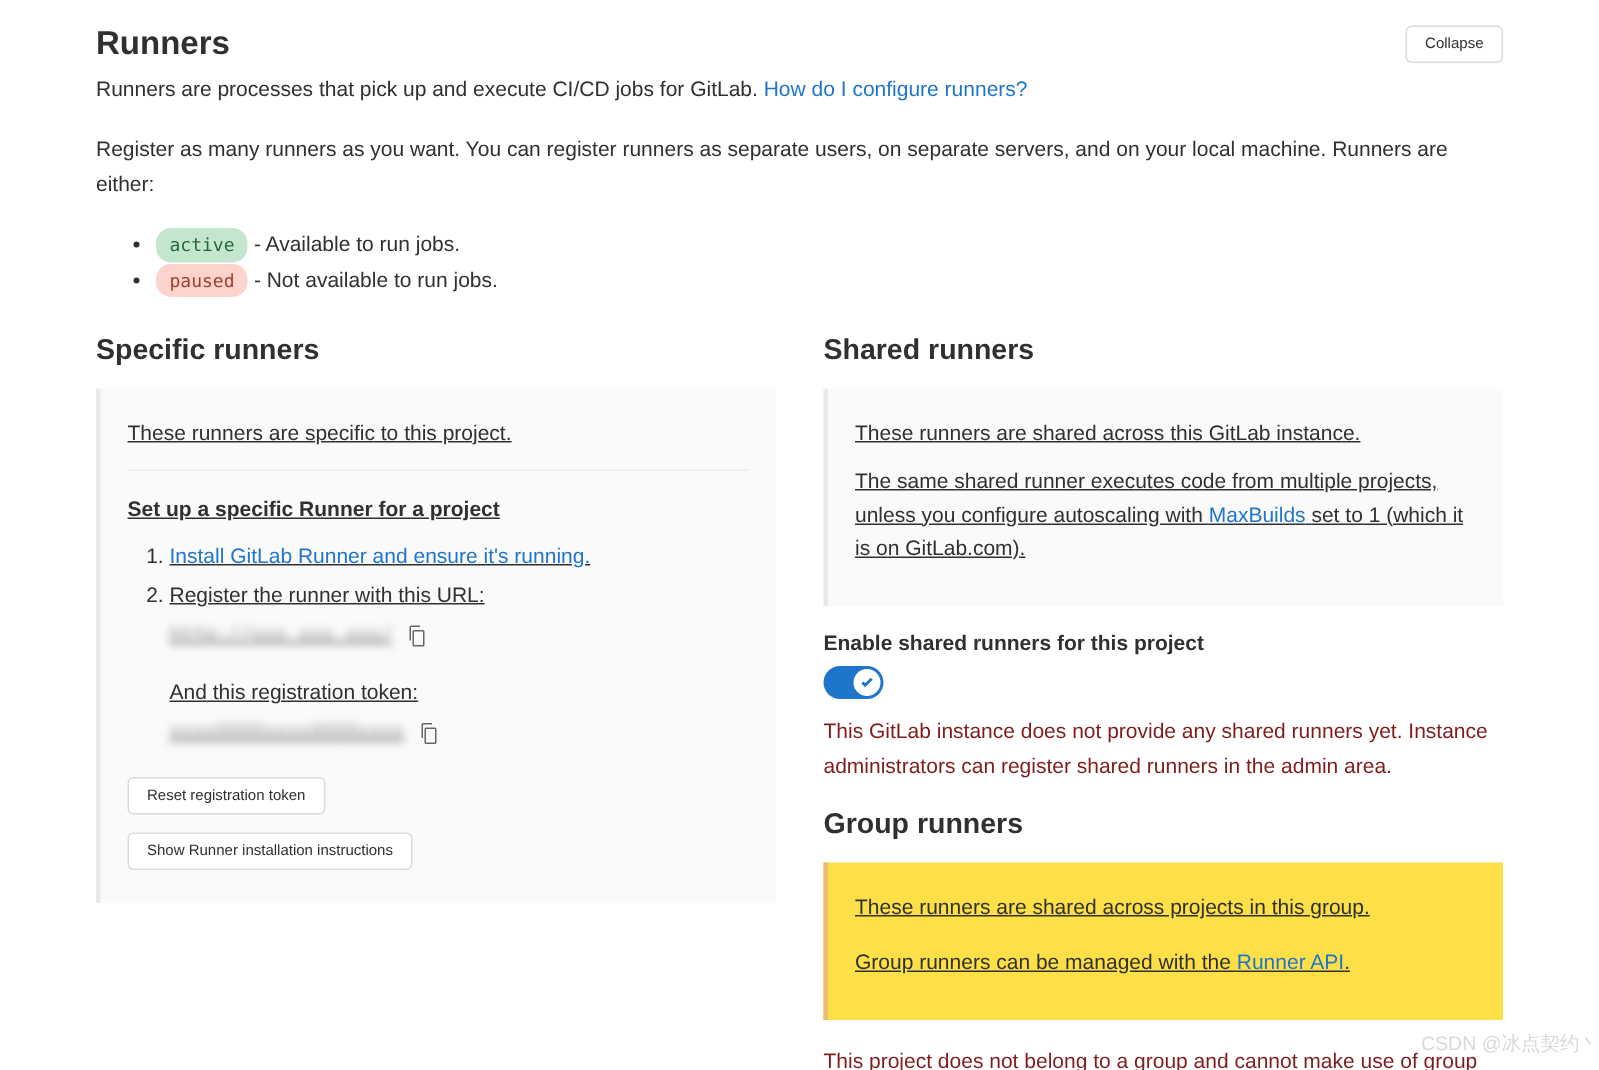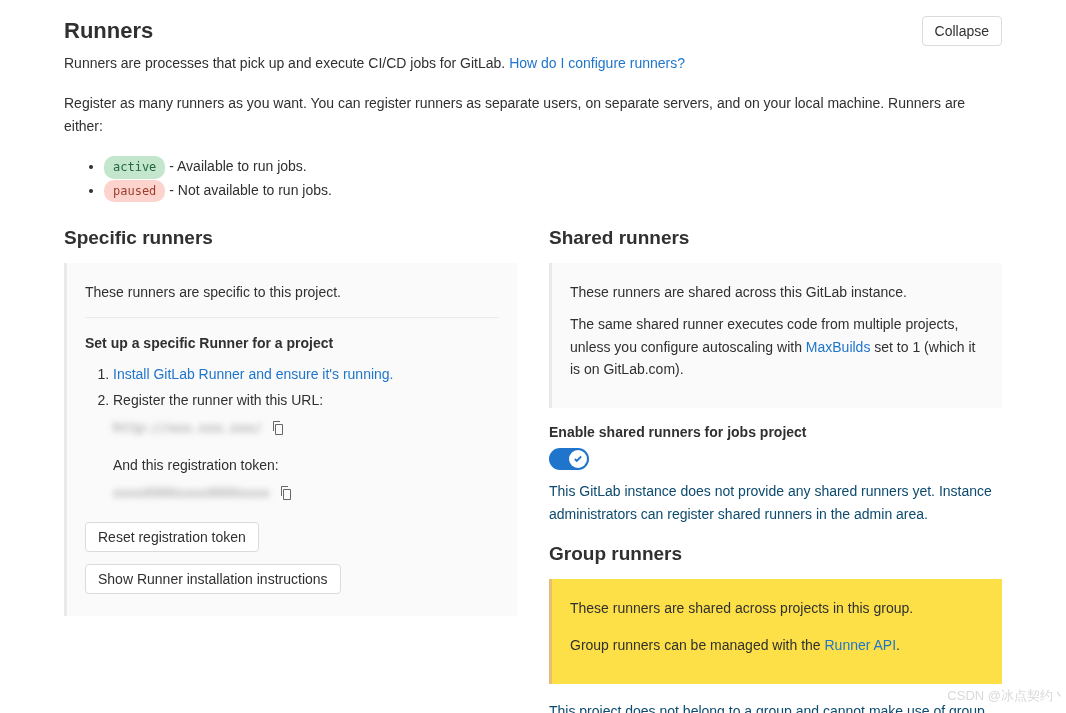--- a/index.html
+++ b/index.html
@@ -8,34 +8,34 @@
       font-size: 14px;
       color: #303030;
       background: #fff;
       padding: 16px 64px;
       width: 1066px;
     }
     .header-row { display: flex; justify-content: space-between; align-items: center; margin-bottom: 6px; }
     h2.page-title { font-size: 22px; font-weight: 600; color: #303030; }
     .btn {
       background: #fff; border: 1px solid #dbdbdb; border-radius: 4px;
-      padding: 6px 12px; font-size: 14px; cursor: pointer; color: #303030;
+      padding: 6px 12px; font-size: 10px; cursor: pointer; color: #303030;
     }
     .intro { color: #303030; margin-bottom: 18px; line-height: 1.6; }
     a.link { color: #1f75cb; text-decoration: none; }
     ul.status-list { list-style: disc; margin: 8px 0 24px 40px; }
     ul.status-list li { line-height: 1.7; }
     .badge { display:inline-block; padding:1px 9px; border-radius:10px; font-size:12px; font-family: Menlo, Consolas, monospace; }
     .badge-active { background:#c3e6cd; color:#24663b; }
     .badge-paused { background:#fdd4cd; color:#9e3d2c; }
     .columns { display:flex; gap:32px; }
     .col { flex:1; min-width: 0; }
     h3.section-title { font-size:19px; font-weight:600; margin-bottom:14px; }
     .card {
-      border-left: 3px solid #e9e9e9; background:#fafafa; padding:18px 18px 22px 18px; margin-bottom:16px;
+      border-left: 3px solid #e9e9e9; background:#fafafa; padding:18px 18px 22px 18px; margin-bottom:16px;text-decoration:underline;
     }
     .card-alt { border-left-color:#e9be74; background:#fde047; }
     .card p { line-height:1.6; margin-bottom:6px; color:#303030; }
     .divider { border:none; border-top:1px solid #eaeaea; margin: 14px 0; }
     .sub-heading { font-weight:600; margin: 4px 0 12px 0; }
     ol.setup-steps { margin-left: 28px; line-height:1.9; }
     .reg-row { display:flex; align-items:center; gap:8px; margin: 2px 0 12px 0; }
     .blurred {
       display:inline-block; color:#888; filter: blur(3px); user-select:none;
       font-family: Menlo, Consolas, monospace; font-size:13px;
@@ -43,21 +43,21 @@
     .copy-icon { width:16px; height:16px; cursor:pointer; color:#666; flex-shrink:0; }
     .btn-block { margin-top:4px; margin-right:6px; }
     .toggle-label { font-weight:600; margin-bottom:8px; display:block; }
     .toggle {
       width:40px; height:22px; background:#1f75cb; border-radius:11px; position:relative; cursor:pointer; margin-bottom:10px;
     }
     .toggle-knob {
       position:absolute; right:2px; top:2px; width:18px; height:18px; background:#fff; border-radius:50%;
       display:flex; align-items:center; justify-content:center; color:#1f75cb;
     }
-    .info-text { line-height:1.6; margin-bottom:18px; color:#0c4a6e; }
+    .info-text { line-height:1.6; margin-bottom:18px; color:#7f1d1d; }
     .watermark { position:fixed; right:0; bottom:8px; color:#d9d9d9; font-size:13px; }
   </style>
 </head>
 <body>
 
 <div class="header-row">
   <h2 class="page-title">Runners</h2>
   <button class="btn">Collapse</button>
 </div>
 
@@ -120,21 +120,21 @@
     <h3 class="section-title">Shared runners</h3>
     <div class="card">
       <p>These runners are shared across this GitLab instance.</p>
       <p style="margin-top:10px">
         <span>The same shared runner executes code from multiple projects, unless you configure autoscaling with </span>
         <a href="#" class="link">MaxBuilds</a>
         <span> set to 1 (which it is on GitLab.com).</span>
       </p>
     </div>
 
-    <span class="toggle-label">Enable shared runners for jobs project</span>
+    <span class="toggle-label">Enable shared runners for this project</span>
     <div class="toggle">
       <div class="toggle-knob">
         <svg width="10" height="10" viewBox="0 0 16 16" fill="none" stroke="currentColor" stroke-width="3">
             <path d="M3 8l3 3 7-7"></path>
           </svg>
       </div>
     </div>
     <p class="info-text">This GitLab instance does not provide any shared runners yet. Instance administrators can register shared runners in the admin area.</p>
 
     <h3 class="section-title">Group runners</h3>

